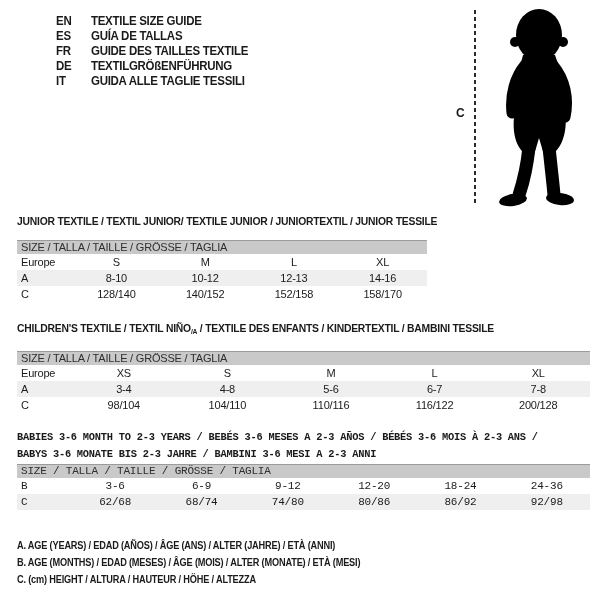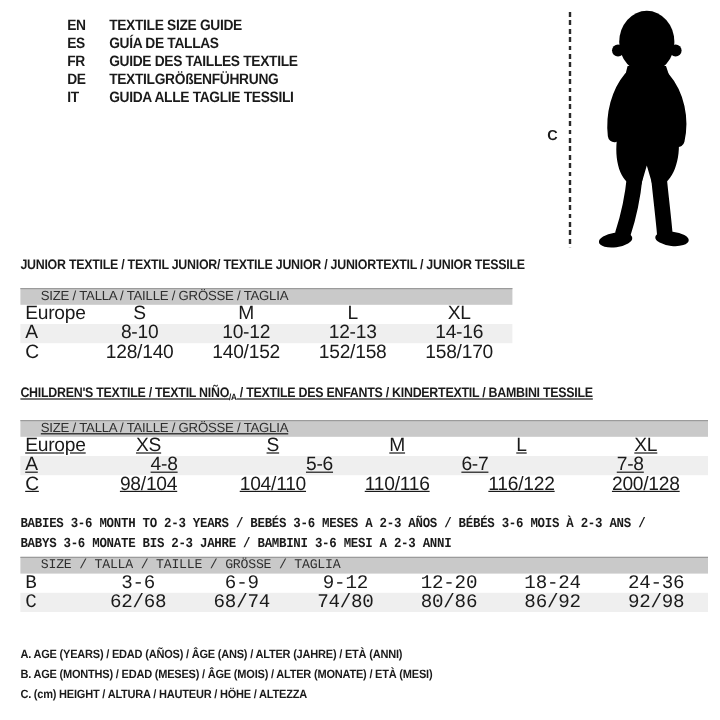--- a/index.html
+++ b/index.html
@@ -28,37 +28,37 @@
   }
   .measure-label {
     position: absolute; left: 456px; top: 106px;
     font-weight: bold; font-size: 12px;
   }
   .baby-svg { position: absolute; left: 487px; top: 7px; }
 
   
   .table-block { position: absolute; left: 17px; }
   #t1 { top: 213px; width: 410px; }
-  #t2 { top: 320px; width: 573px; text-decoration: underline; }
+  #t2 { top: 320px; width: 573px; }
   #t3 { top: 428px; width: 573px; font-family: Liberation Mono, monospace; }
   .t-title {
     font-weight: bold; font-size: 11.5px; letter-spacing: -0.25px;
     line-height: 16px; white-space: nowrap;
     transform: scaleX(0.9); transform-origin: left top;
     margin-bottom: 11px;
   }
   #t3 .t-title { line-height: 17px; margin-bottom: 2px; }
   .subscript { font-size: 7.5px; vertical-align: -2px; }
   .t-band {
     height: 14px; line-height: 13px; box-sizing: border-box;
     background: #c9c9c9; border-top: 1px solid #9b9b9b;
-    font-size: 11px; padding-left: 17px; color: #2e2e2e;
+    font-size: 11px; padding-left: 4px; color: #2e2e2e;
     letter-spacing: -0.2px;
   }
-  .trow { display: flex; height: 16px; line-height: 16px; font-size: 16px; letter-spacing: -0.2px; }
+  .trow { display: flex; height: 16px; line-height: 16px; font-size: 11px; letter-spacing: -0.2px; }
   .trow.shaded { background: #efefef; }
   .tlabel { width: 55px; padding-left: 4px; box-sizing: border-box; }
   .tcell { flex: 1; text-align: center; }
 
   
   .footnotes {
     position: absolute; left: 17px; top: 537px;
     font-weight: bold; font-size: 10px; letter-spacing: -0.2px; line-height: 17px;
   }
   .footnote-line {
@@ -136,20 +136,21 @@
       <div class="trow">
         <div class="tlabel">Europe</div>
         <div class="tcell">XS</div>
         <div class="tcell">S</div>
         <div class="tcell">M</div>
         <div class="tcell">L</div>
         <div class="tcell">XL</div>
       </div>
       <div class="trow shaded">
         <div class="tlabel">A</div>
+        <div class="tcell">3-4</div>
         <div class="tcell">4-8</div>
         <div class="tcell">5-6</div>
         <div class="tcell">6-7</div>
         <div class="tcell">7-8</div>
       </div>
       <div class="trow">
         <div class="tlabel">C</div>
         <div class="tcell">98/104</div>
         <div class="tcell">104/110</div>
         <div class="tcell">110/116</div>

